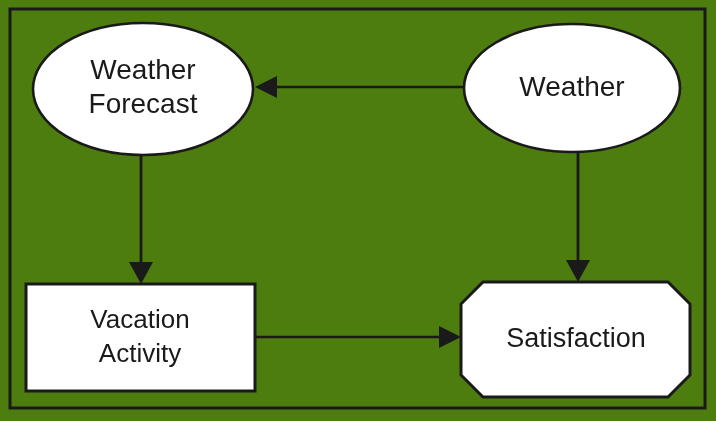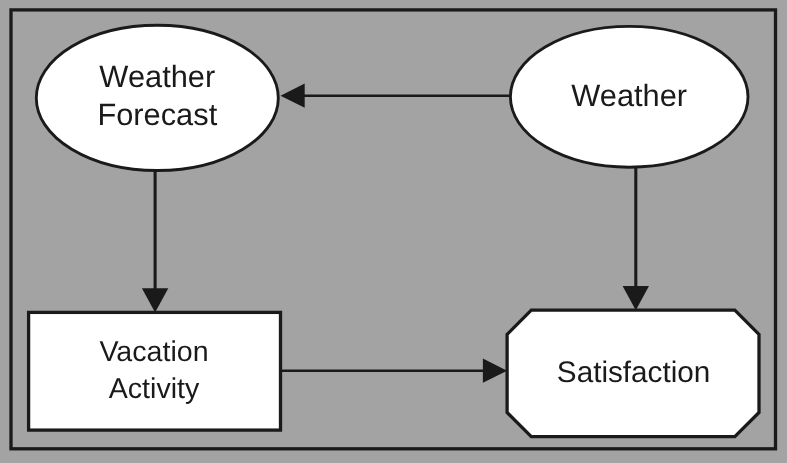--- a/index.html
+++ b/index.html
@@ -10,21 +10,21 @@
   body {
     width: 716px;
     height: 421px;
     font-family: "Liberation Sans", sans-serif;
     overflow: hidden;
   }
   #diagram-root {
     position: relative;
     width: 716px;
     height: 421px;
-    background: #a3a3a3;
+    background: #4d7c0f;
   }
   #diagram-svg {
     position: absolute;
     left: 0;
     top: 0;
     width: 716px;
     height: 421px;
     display: block;
   }
   .node-label {

